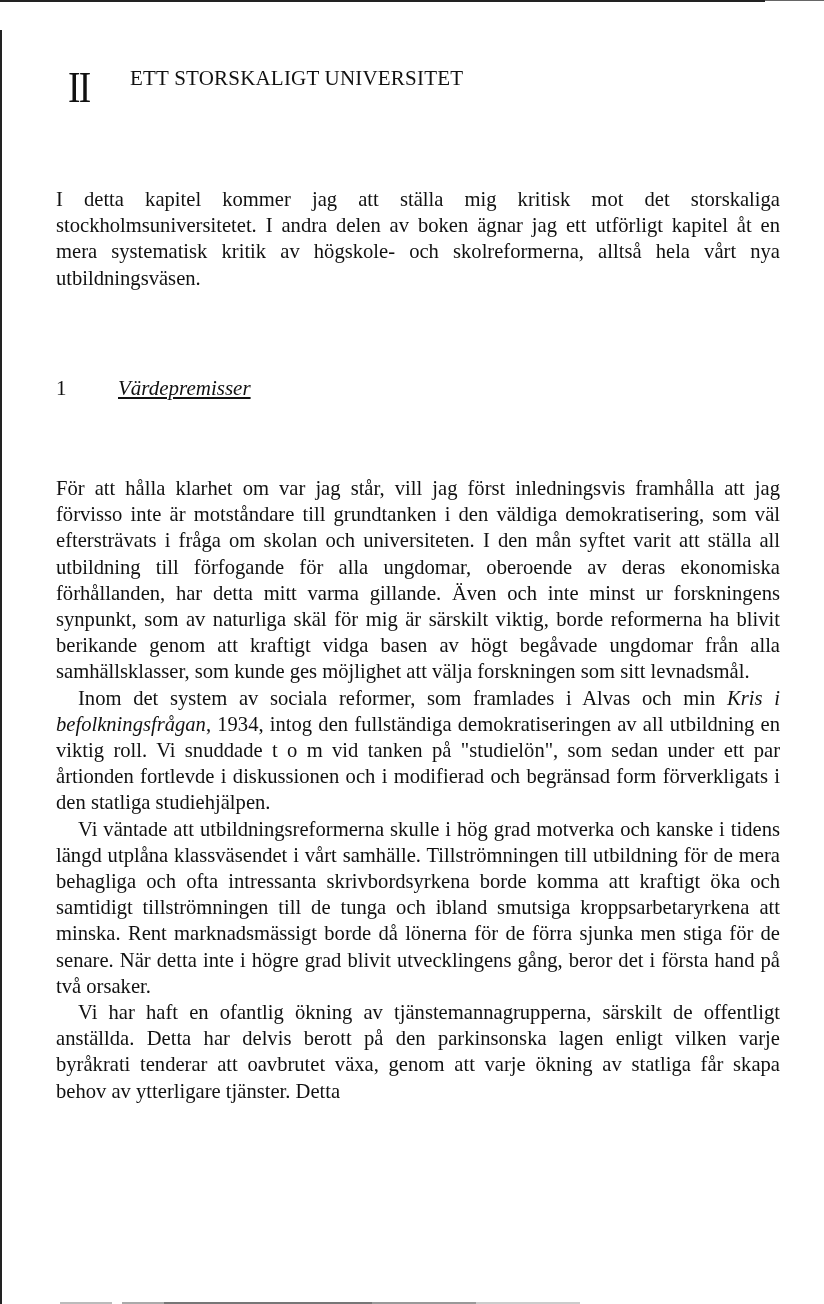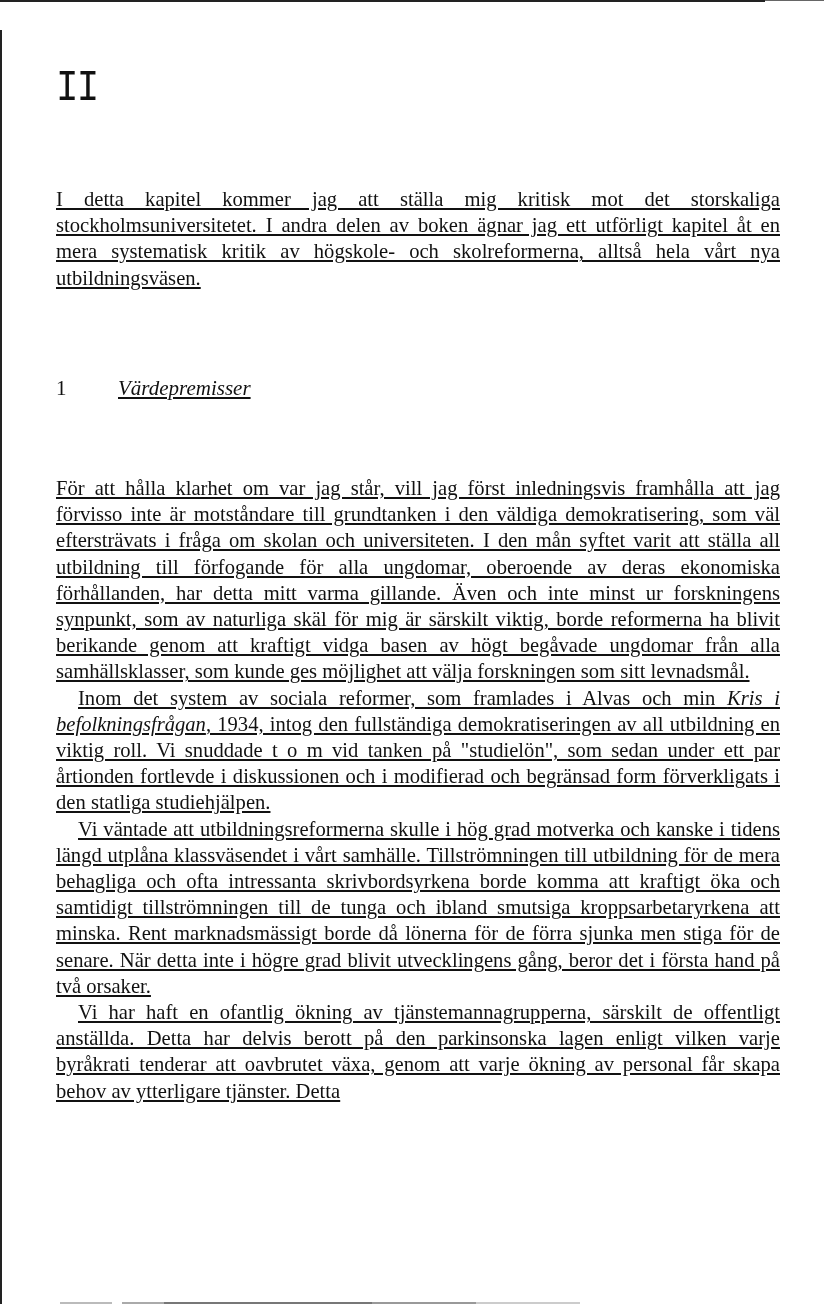--- a/index.html
+++ b/index.html
@@ -21,40 +21,40 @@
     }
     .scan-left {
       position: absolute; left: 0; top: 30px; width: 2px; height: 1274px;
       background: #222;
     }
     .scan-bottom {
       position: absolute; left: 60px; top: 1302px; width: 520px; height: 2px;
       background: linear-gradient(to right, #bbb 0 10%, #fff 10% 12%, #aaa 12% 20%, #777 20% 60%, #999 60% 80%, #ccc 80% 100%);
     }
     .chapter-header {
-      position: absolute; left: 56px; top: 66px;
-      display: flex; align-items: flex-start; font-family: Liberation Mono, monospace;
+      position: absolute; left: 68px; top: 66px;
+      display: flex; align-items: flex-start;
     }
     .chapter-numeral {
       font-size: 44px; line-height: 1; letter-spacing: -2px;
       font-weight: normal;
       transform: scaleX(0.85); transform-origin: left;
       width: 40px;
     }
     .chapter-title {
       font-size: 21px; margin-left: 22px;
       letter-spacing: 0.2px;
     }
     .text-block {
       position: absolute; left: 56px; width: 724px;
       font-size: 20.6px; line-height: 26.2px;
       text-align: justify;
       text-align-last: left;
     }
-    .text-block p { margin: 0; text-decoration: underline; }
+    .text-block p { margin: 0; }
     .indent { text-indent: 22px; }
     .intro { top: 186px; }
     .section-heading {
       position: absolute; left: 56px; top: 376px;
       font-size: 21px; display: flex;
     }
     .section-number { width: 62px; }
     .section-title { font-style: italic; text-decoration: underline; }
     .body { top: 475px; }
     em { font-style: italic; }
@@ -62,29 +62,30 @@
 </head>
 <body>
 
 <div class="scan-top"></div>
 <div class="scan-top2"></div>
 <div class="scan-left"></div>
 <div class="scan-bottom"></div>
 
 <div class="chapter-header">
   <span class="chapter-numeral">II</span>
+  <span class="chapter-title">ETT STORSKALIGT UNIVERSITET</span>
 </div>
 
 <div class="text-block intro">
   <p>I detta kapitel kommer jag att ställa mig kritisk mot det storskaliga stockholmsuniversitetet. I andra delen av boken ägnar jag ett utförligt kapitel åt en mera systematisk kritik av högskole- och skolreformerna, alltså hela vårt nya utbildningsväsen.</p>
 </div>
 
 <div class="section-heading">
   <span class="section-number">1</span>
   <span class="section-title">Värdepremisser</span>
 </div>
 
 <div class="text-block body">
   <p>För att hålla klarhet om var jag står, vill jag först inledningsvis framhålla att jag förvisso inte är motståndare till grundtanken i den väldiga demokratisering, som väl eftersträvats i fråga om skolan och universiteten. I den mån syftet varit att ställa all utbildning till förfogande för alla ungdomar, oberoende av deras ekonomiska förhållanden, har detta mitt varma gillande. Även och inte minst ur forskningens synpunkt, som av naturliga skäl för mig är särskilt viktig, borde reformerna ha blivit berikande genom att kraftigt vidga basen av högt begåvade ungdomar från alla samhällsklasser, som kunde ges möjlighet att välja forskningen som sitt levnadsmål.</p>
   <p class="indent"><span>Inom det system av sociala reformer, som framlades i Alvas och min </span><em>Kris i befolkningsfrågan</em><span>, 1934, intog den fullständiga demokratiseringen av all utbildning en viktig roll. Vi snuddade t o m vid tanken på "studielön", som sedan under ett par årtionden fortlevde i diskussionen och i modifierad och begränsad form förverkligats i den statliga studiehjälpen.</span></p>
   <p class="indent">Vi väntade att utbildningsreformerna skulle i hög grad motverka och kanske i tidens längd utplåna klassväsendet i vårt samhälle. Tillströmningen till utbildning för de mera behagliga och ofta intressanta skrivbordsyrkena borde komma att kraftigt öka och samtidigt tillströmningen till de tunga och ibland smutsiga kroppsarbetaryrkena att minska. Rent marknadsmässigt borde då lönerna för de förra sjunka men stiga för de senare. När detta inte i högre grad blivit utvecklingens gång, beror det i första hand på två orsaker.</p>
-  <p class="indent">Vi har haft en ofantlig ökning av tjänstemannagrupperna, särskilt de offentligt anställda. Detta har delvis berott på den parkinsonska lagen enligt vilken varje byråkrati tenderar att oavbrutet växa, genom att varje ökning av personal får skapa behov av ytterligare tjänster. Detta</p>
+  <p class="indent">Vi har haft en ofantlig ökning av tjänstemannagrupperna, särskilt de offentligt anställda. Detta har delvis berott på den parkinsonska lagen enligt vilken varje byråkrati tenderar att oavbrutet växa, genom att varje ökning av statliga får skapa behov av ytterligare tjänster. Detta</p>
 </div>
 
 </body></html>

